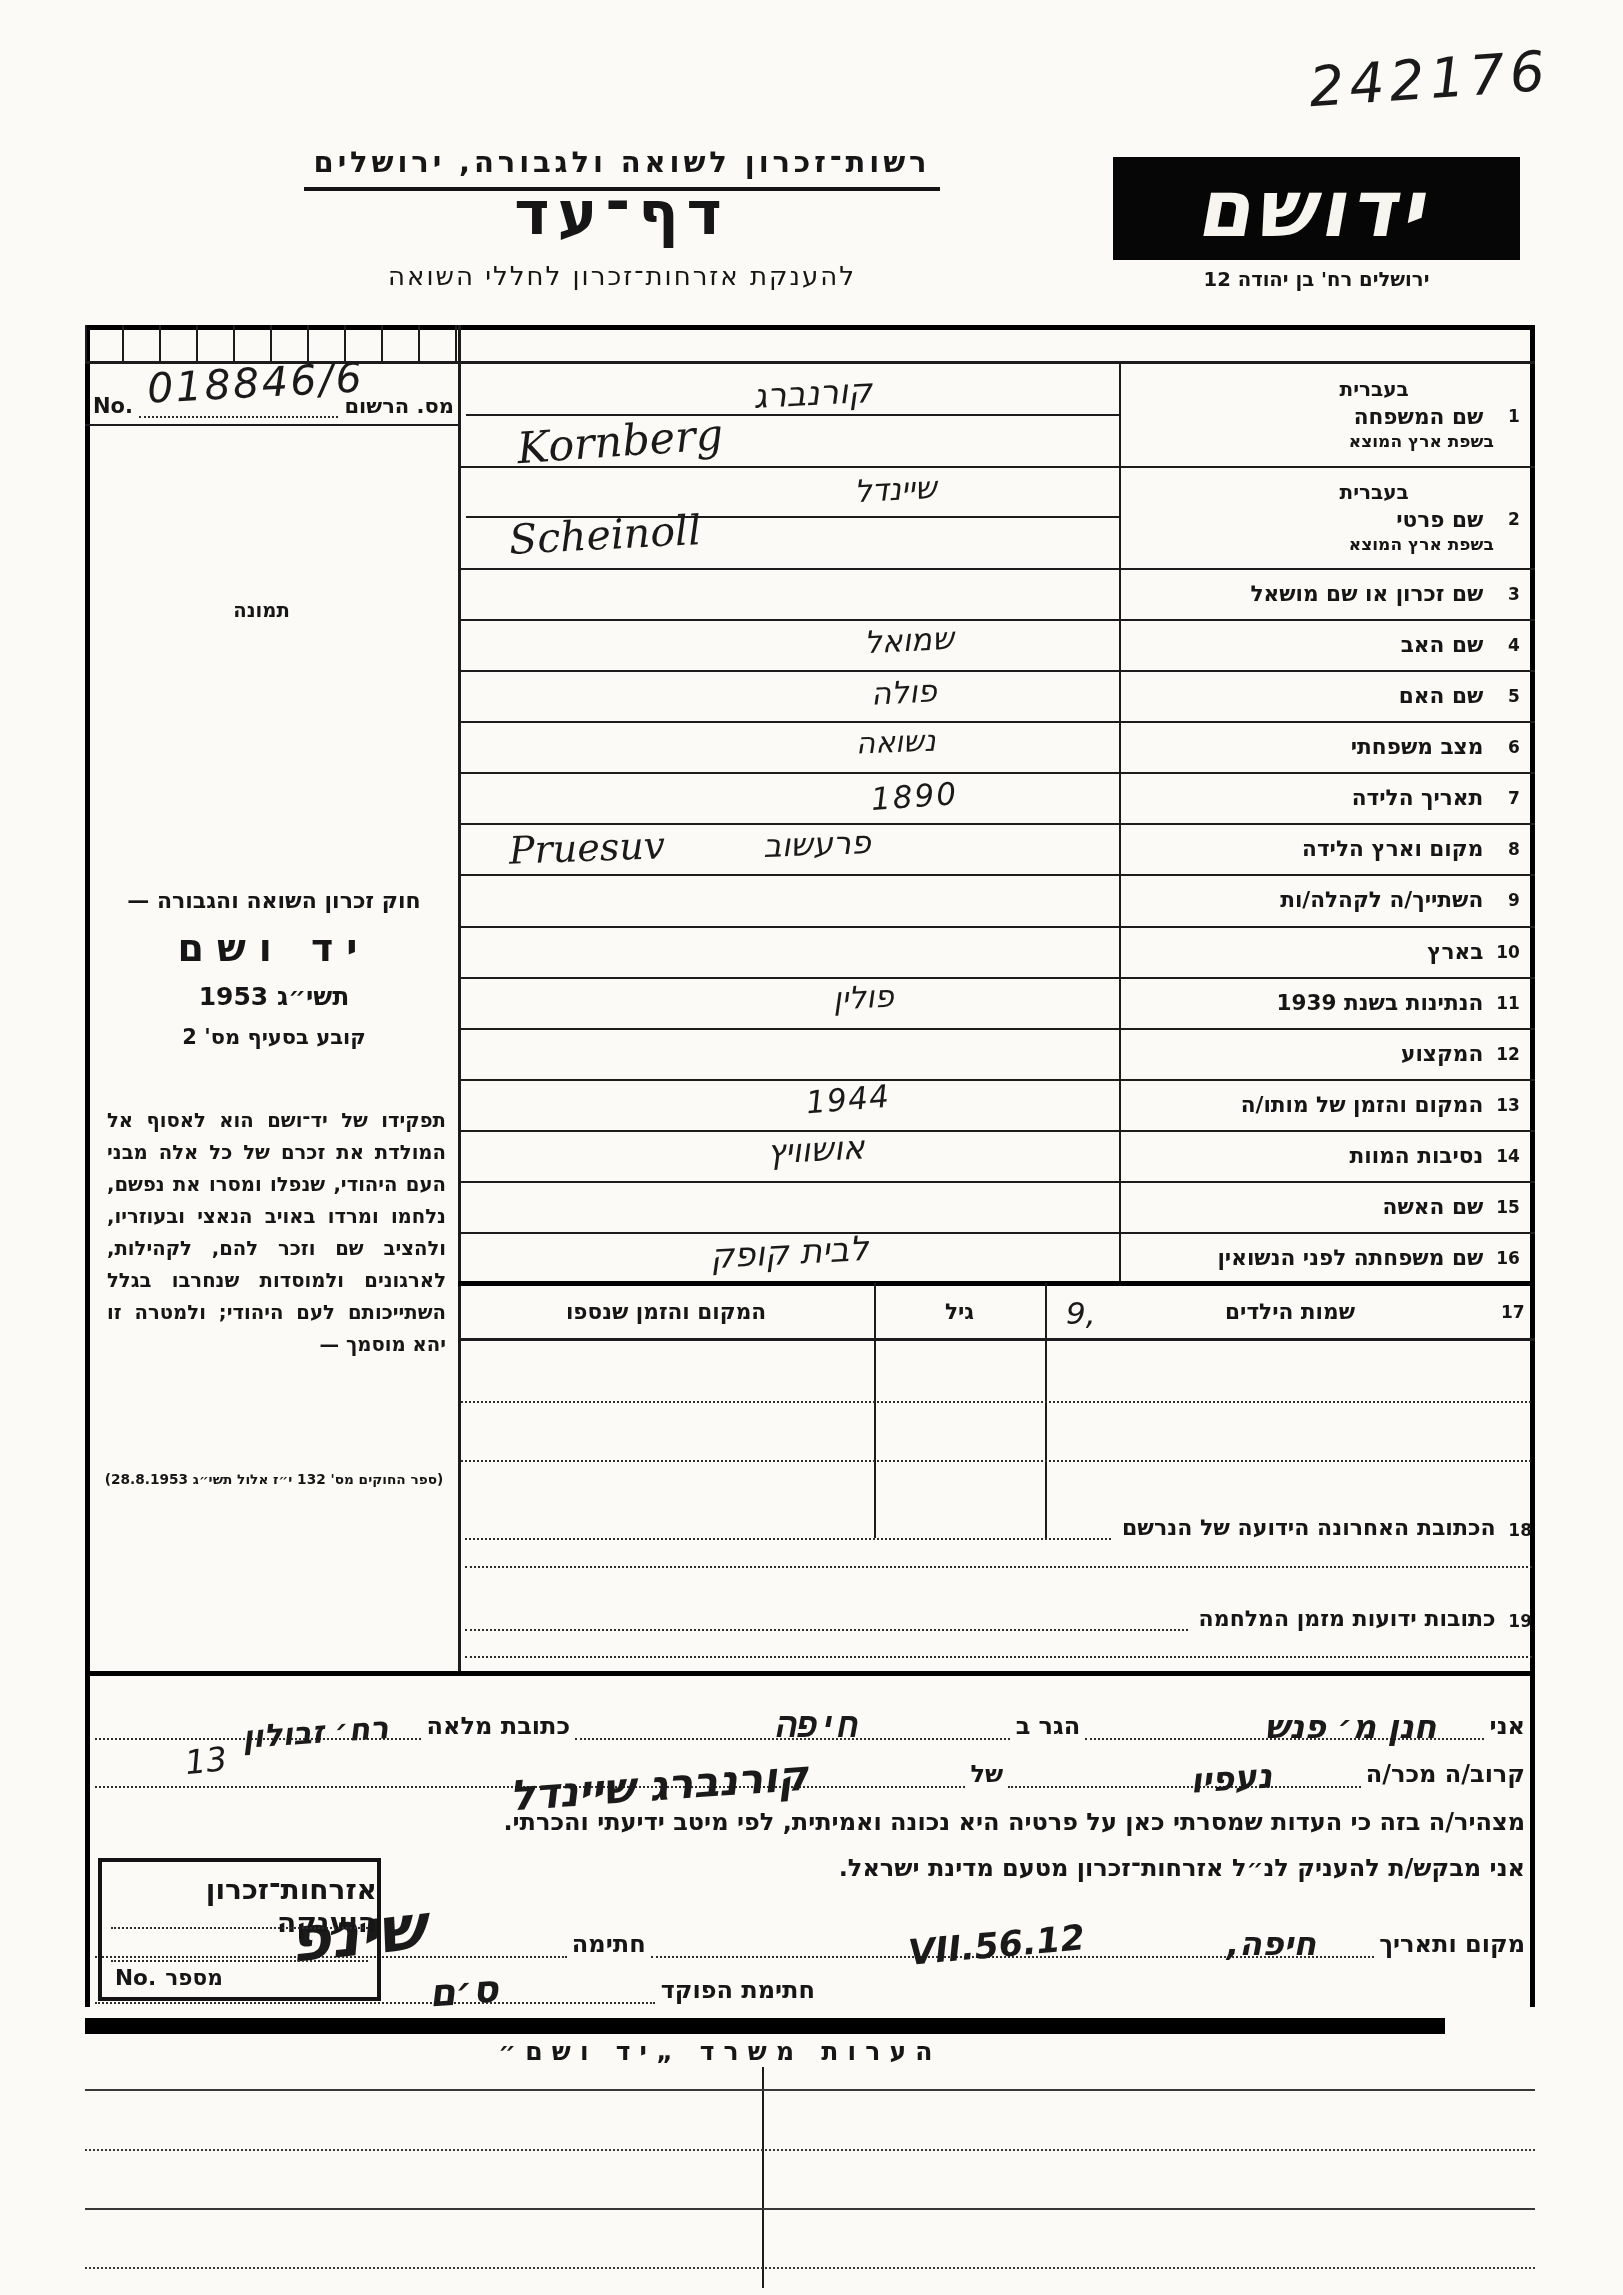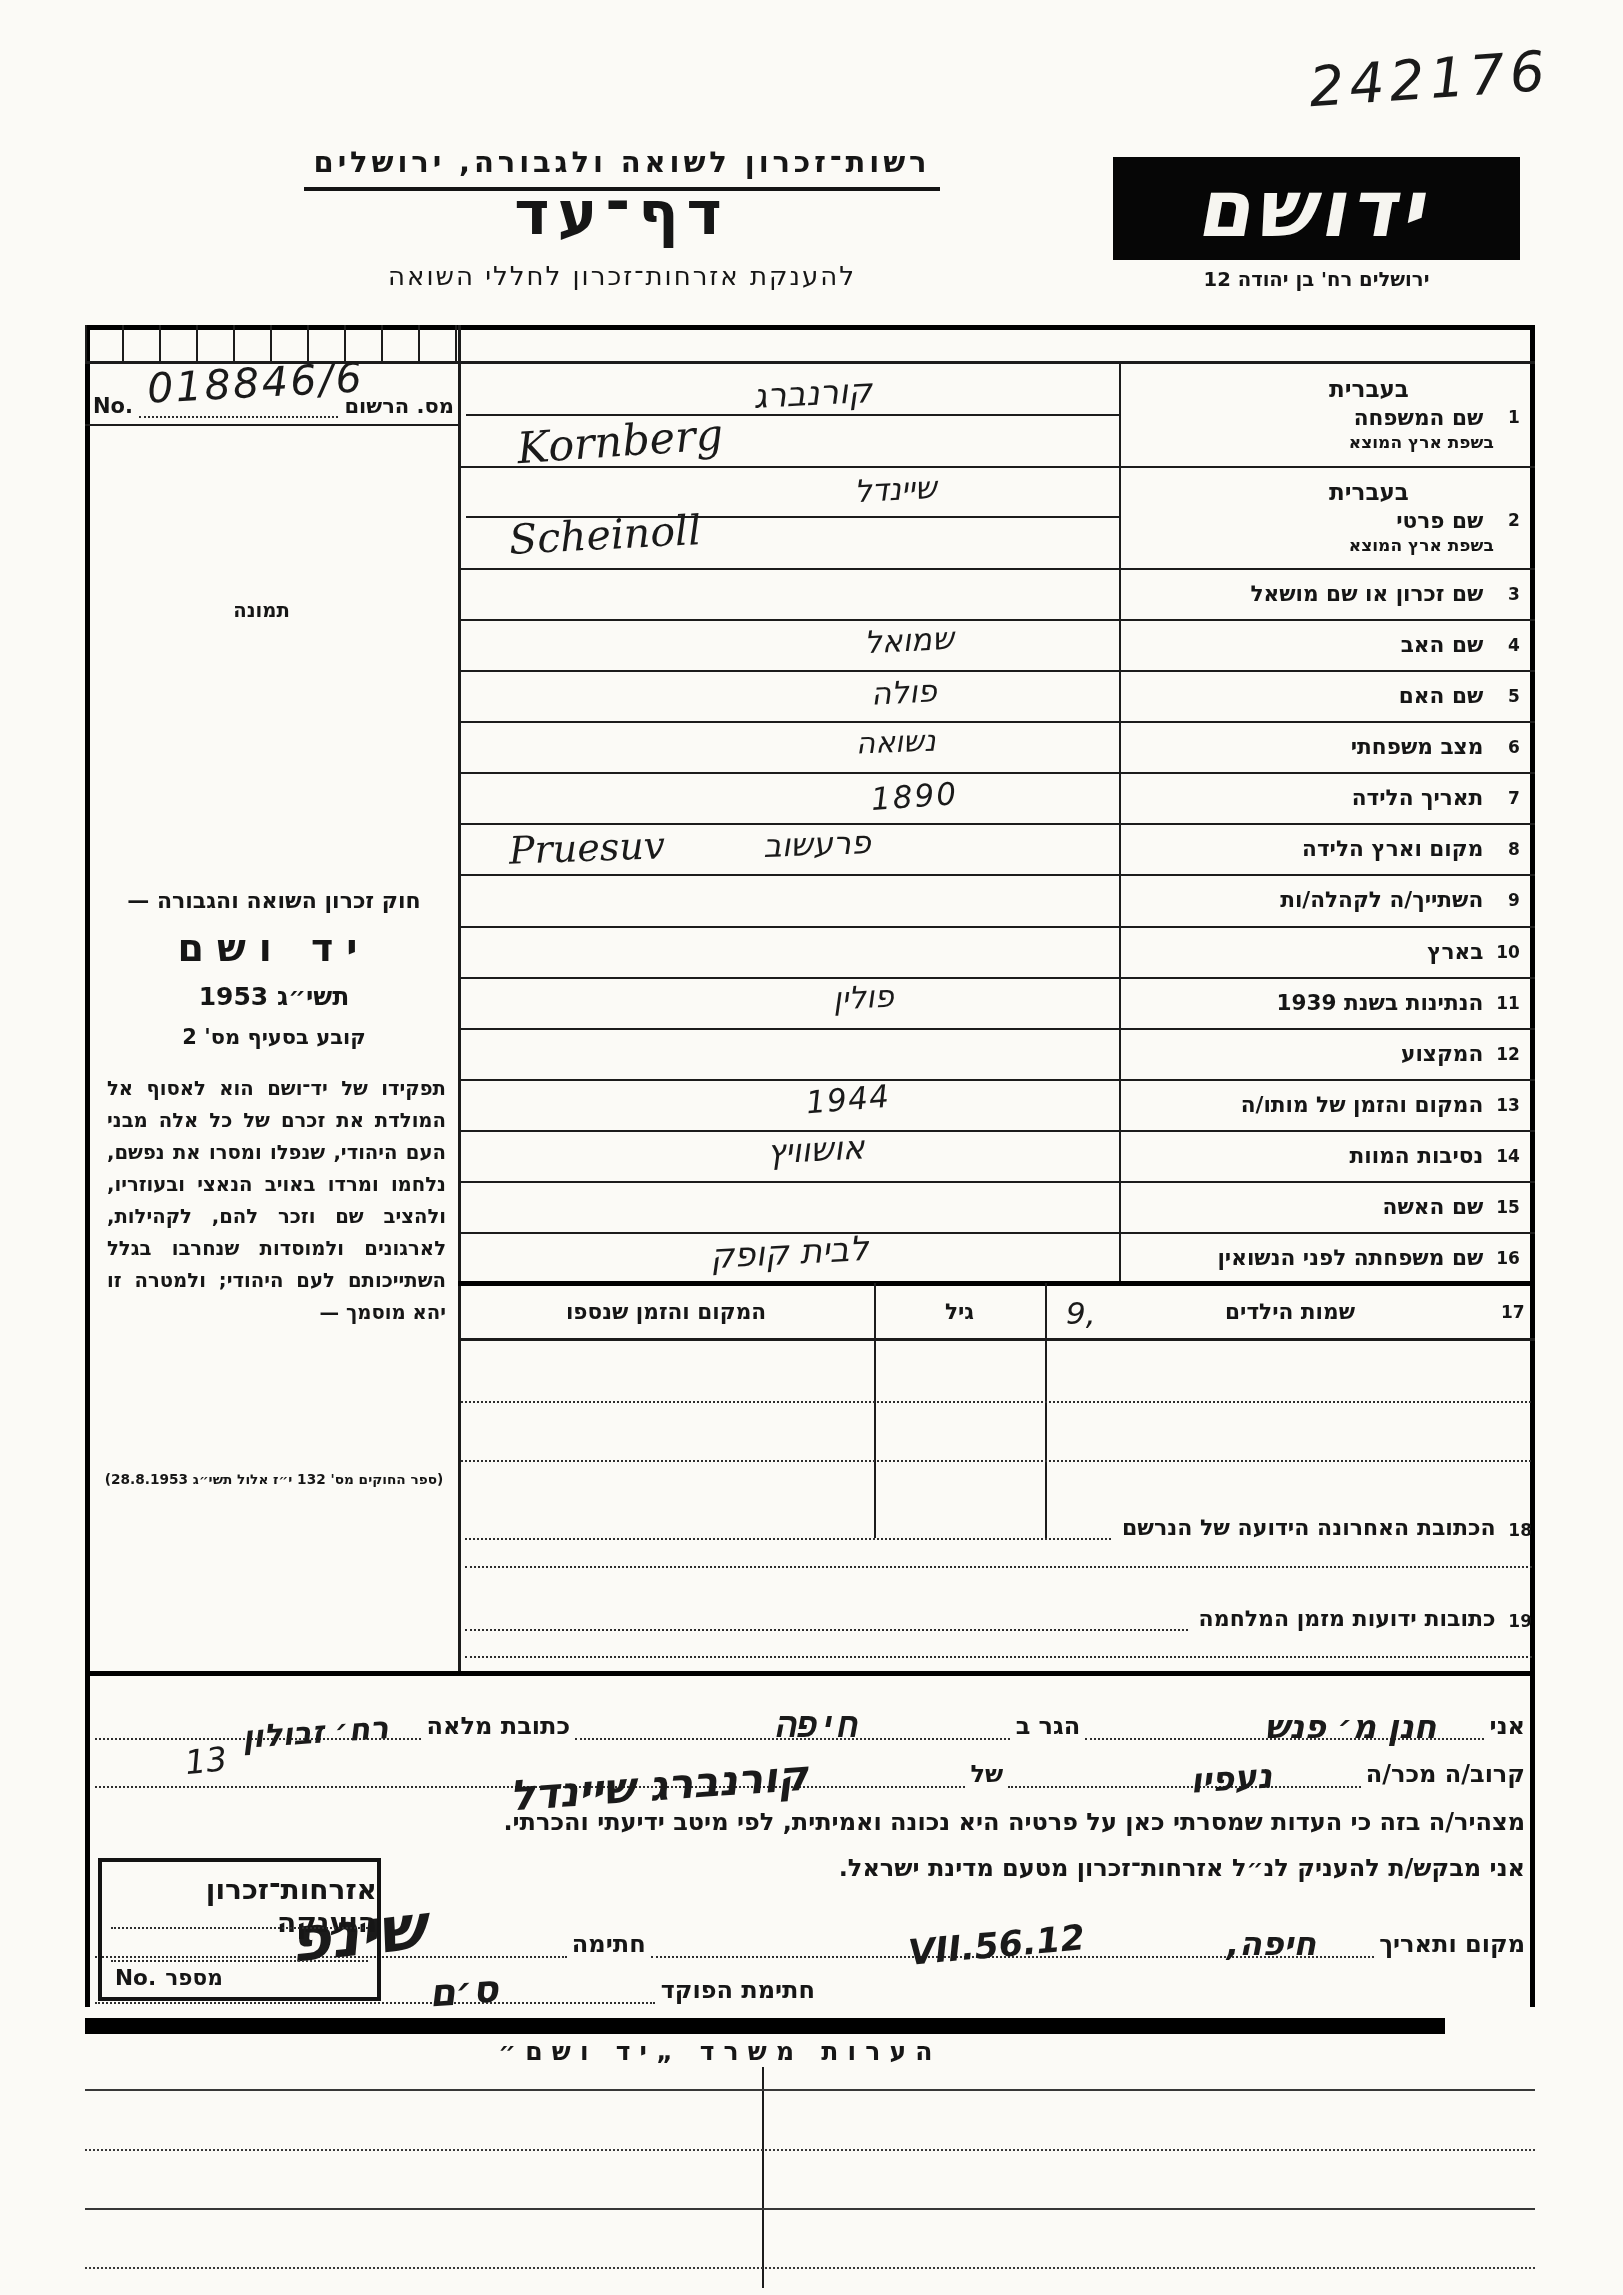--- a/index.html
+++ b/index.html
@@ -30,28 +30,28 @@
              font-size:19.6px;font-weight:bold;direction:rtl;}
   
   .reg{position:absolute;left:93px;top:364px;width:361px;height:58px;display:flex;
        align-items:flex-end;gap:6.5px;font-size:21px;font-weight:bold;padding-bottom:3.9px;box-sizing:border-box;}
   .reg .fill{flex:1;border-bottom:2.6px dotted #2d2d2d;height:26px;}
   .ticks{position:absolute;left:85px;top:325px;width:375px;height:37px;
          background:repeating-linear-gradient(90deg,#1c1c1c 0 2px,transparent 2px 37px);}
   
   .law-t{position:absolute;left:92px;width:364px;text-align:center;direction:rtl;font-weight:bold;}
   .law-p{position:absolute;left:107px;width:339px;direction:rtl;text-align:justify;
-         font-size:19.6px;line-height:32px;font-weight:bold;}
+         font-size:19.6px;line-height:32px;font-weight:bold;margin-top:32px;}
   
   .flabel{position:absolute;left:1123px;width:402px;direction:rtl;display:flex;align-items:center;
           gap:10.5px;padding-right:5.2px;box-sizing:border-box;font-weight:bold;font-size:21.6px;}
   .fnum{font-size:17px;min-width:26px;}
   .flabel2{position:absolute;left:1123px;width:402px;direction:rtl;display:flex;flex-direction:column;
            justify-content:center;gap:2.6px;padding-right:5.2px;box-sizing:border-box;font-weight:bold;}
-  .fl2-pre{font-size:23px;padding-right:111px;}
+  .fl2-pre{font-size:20px;padding-right:111px;}
   .fl2-main{font-size:21.6px;display:flex;gap:10.5px;align-items:center;}
   .fl2-sub{font-size:17px;padding-right:26px;}
   
   .cthead{position:absolute;left:458px;top:1286px;width:1077px;height:51px;display:flex;
           direction:rtl;align-items:center;font-weight:bold;font-size:21.6px;}
   .ct-names{width:490px;position:relative;text-align:center;}
   .ct-names .fnum{position:absolute;right:9.2px;top:2.6px;}
   .ct-age{width:171px;text-align:center;}
   .ct-place{width:416px;text-align:center;}
   

